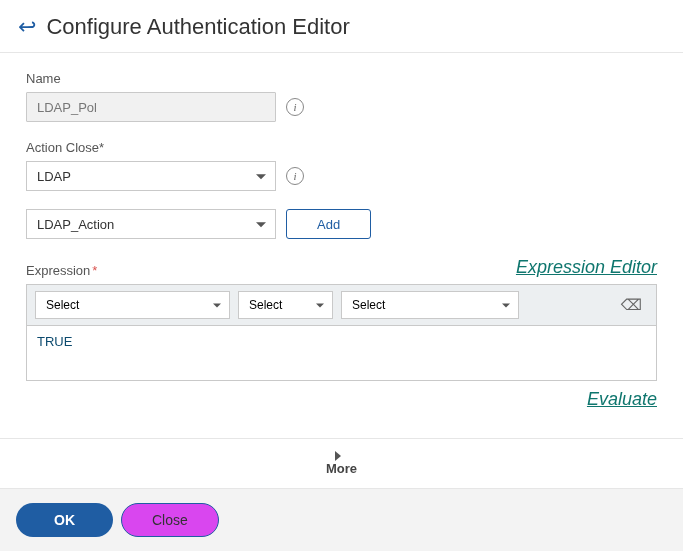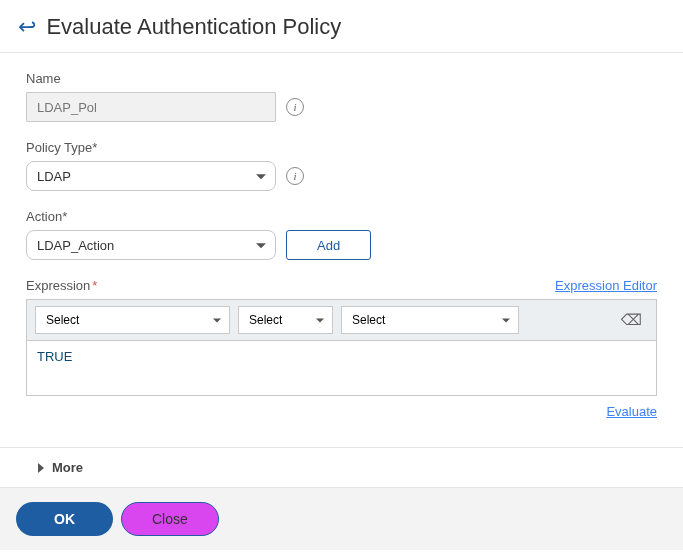--- a/index.html
+++ b/index.html
@@ -52,21 +52,21 @@
       border-radius: 1px;
       font-size: 13px;
     }
     .select-control {
       width: 250px;
       height: 30px;
       padding: 0 28px 0 10px;
       border: 1px solid #c9c9c9;
       background: #fff;
       color: #333;
-      border-radius: 8px;
+      border-radius: 0;
       font-size: 13px;
       appearance: none;
       -webkit-appearance: none;
       position: relative;
     }
     .select-wrap {
       position: relative;
       display: inline-block;
     }
     .select-wrap::after {
@@ -104,24 +104,25 @@
       font-size: 13px;
       cursor: pointer;
     }
     .expr-header {
       display: flex;
       justify-content: space-between;
       align-items: flex-end;
       margin-bottom: 6px;
     }
     .link {
-      color: #3b82f6;
+      color: #0f766e;
       text-decoration: underline;
-      font-size: 13px;
-      cursor: pointer;
+      font-size: 18px;
+      cursor: pointer;
+      font-style: italic;
     }
     .expr-box {
       border: 1px solid #c9c9c9;
     }
     .expr-toolbar {
       background: #eceff1;
       padding: 6px 8px;
       display: flex;
       align-items: center;
       gap: 8px;
@@ -166,24 +167,25 @@
       color: #0c4a6e;
       background: #fff;
     }
     .eval-row {
       text-align: right;
       padding-top: 8px;
     }
     .more-row {
       border-top: 1px solid #e6e6e6;
       border-bottom: 1px solid #e6e6e6;
-      padding: 12px 38px;
-      display: flex;
-      align-items: center;
-      cursor: pointer;
+      padding: 12px 26px;
+      display: flex;
+      align-items: center;
+      cursor: pointer;
+      flex-direction: column;
     }
     .more-caret {
       width: 0; height: 0;
       border-top: 5px solid transparent;
       border-bottom: 5px solid transparent;
       border-left: 6px solid #555;
       margin-right: 8px;
     }
     .more-label {
       font-weight: 600;
@@ -215,47 +217,46 @@
       border-radius: 18px;
       font-size: 14px;
       cursor: pointer;
     }
   </style>
 </head>
 <body>
 
 <div class="header">
   <span class="back-icon">↩</span>
-  <h1 class="page-title">Evaluate Authentication Policy</h1>
+  <h1 class="page-title">Configure Authentication Editor</h1>
 </div>
 
 <div class="form-area">
 
   <div class="field-group">
     <label class="field-label">Name</label>
     <div class="row">
       <input type="text" class="text-input" readonly="" value="LDAP_Pol" style="">
       <span class="info-icon">i</span>
     </div>
   </div>
 
   <div class="field-group">
-    <label class="field-label">Policy Type*</label>
+    <label class="field-label">Action Close*</label>
     <div class="row">
       <span class="select-wrap">
         <select class="select-control">
           <option>LDAP</option>
         </select>
       </span>
       <span class="info-icon">i</span>
     </div>
   </div>
 
   <div class="field-group">
-    <label class="field-label">Action*</label>
     <div class="row">
       <span class="select-wrap">
         <select class="select-control">
           <option>LDAP_Action</option>
         </select>
       </span>
       <button class="btn-outline">Add</button>
     </div>
   </div>
 

